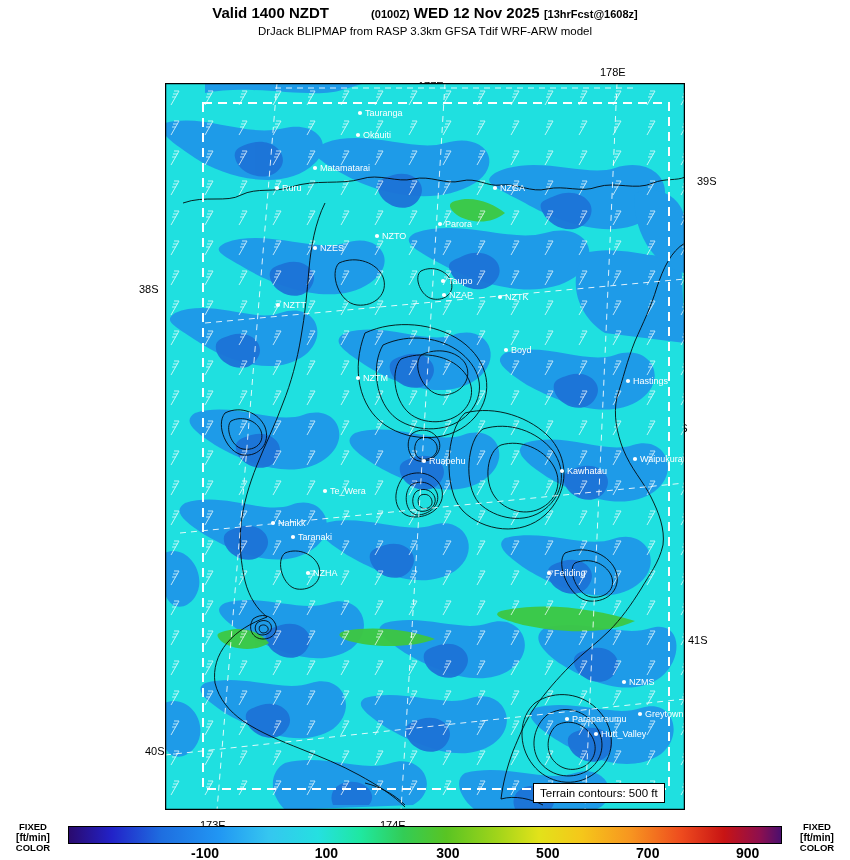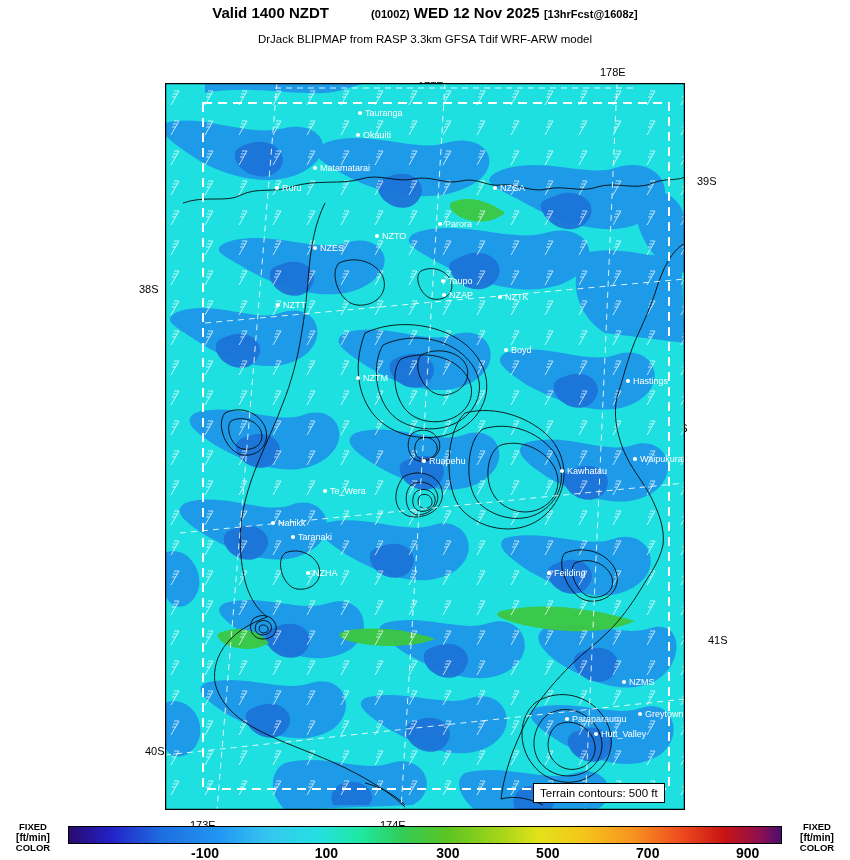--- a/index.html
+++ b/index.html
@@ -46,21 +46,21 @@
     font-weight: bold;
     padding-left: 38px;
   }
   .title-sub .small2 {
     font-size: 11px;
     font-weight: bold;
   }
   .title-model {
     font-size: 11.5px;
     color: #000;
-    margin-top: 12px;
+    margin-top: 4px;
   }
 
   
   #map-wrap {
     position: absolute;
     left: 165px;
     top: 83px;
     width: 520px;
     height: 823px;
   }
@@ -161,30 +161,30 @@
       <span>WED 12 Nov 2025</span>
       <span class="small2">[13hrFcst@1608z]</span>
     </div>
     <div class="title-model">DrJack BLIPMAP from RASP 3.3km GFSA Tdif WRF-ARW model</div>
   </div>
 
   <div class="axis-label" style="left:254px; top:66px;margin-top:23px;">176E</div>
   <div class="axis-label" style="left:418px; top:80px;">177E</div>
   <div class="axis-label" style="left:600px; top:66px;">178E</div>
 
-  <div class="axis-label" style="left:190px; top:819px;">173E</div>
+  <div class="axis-label" style="left:200px; top:819px;">173E</div>
   <div class="axis-label" style="left:380px; top:819px;">174E</div>
 
   <div class="axis-label" style="left:139px; top:283px;">38S</div>
   <div class="axis-label" style="left:165px; top:499px;">39S</div>
   <div class="axis-label" style="left:145px; top:745px;">40S</div>
 
   <div class="axis-label" style="left:697px; top:175px;">39S</div>
   <div class="axis-label" style="left:668px; top:422px;">40S</div>
-  <div class="axis-label" style="left:708px; top:634px;">41S</div>
+  <div class="axis-label" style="left:688px; top:634px;">41S</div>
 
   <div id="map-wrap">
     <svg id="map-svg" width="520" height="727" viewBox="0 0 520 727" xmlns="http://www.w3.org/2000/svg">
       <defs>
 
         <clipPath id="mapclip">
           <rect x="0" y="0" width="520" height="727"></rect>
         </clipPath>
 
         <pattern id="barbs" width="34" height="30" patternUnits="userSpaceOnUse">

